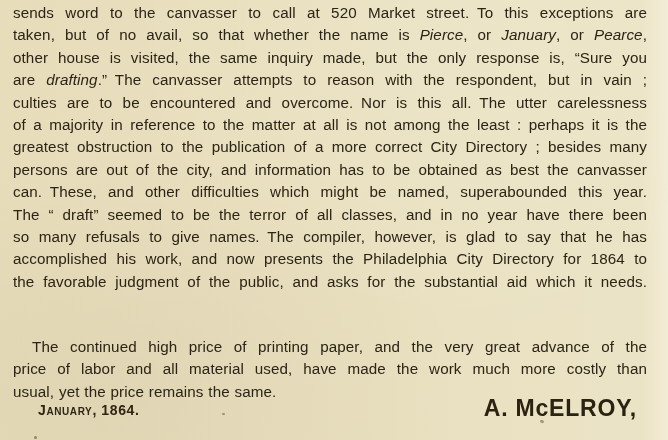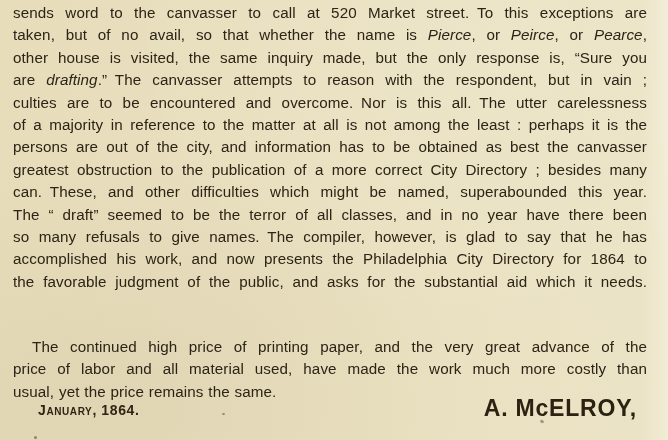--- a/index.html
+++ b/index.html
@@ -62,27 +62,27 @@
   .speck.s2 { left: 540px; top: 420px; width: 4px; height: 3px; opacity: .45; transform: rotate(40deg); border-radius: 60% 40% 60% 40%; }
   .speck.s3 { left: 640px; top: 57px; width: 2px; height: 2px; opacity: .4; }
   .speck.s4 { left: 34px; top: 436px; width: 3px; height: 3px; opacity: .55; }
 </style>
 </head>
 <body>
 
 <div class="page">
   <div class="text-block">
       <div class="line">sends word to the canvasser to call at 520 Market street. To this exceptions are</div>
-      <div class="line">taken, but of no avail, so that whether the name is <i>Pierce</i>, or <i>Peirce</i>, or <i>Pearce</i>,</div>
+      <div class="line">taken, but of no avail, so that whether the name is <i>Pierce</i>, or <i>January</i>, or <i>Pearce</i>,</div>
       <div class="line">other house is visited, the same inquiry made, but the only response is, “Sure you</div>
       <div class="line">are <i>drafting</i>.” The canvasser attempts to reason with the respondent, but in vain ;</div>
       <div class="line">culties are to be encountered and overcome. Nor is this all. The utter carelessness</div>
       <div class="line">of a majority in reference to the matter at all is not among the least : perhaps it is the</div>
+      <div class="line">greatest obstruction to the publication of a more correct City Directory ; besides many</div>
       <div class="line">persons are out of the city, and information has to be obtained as best the canvasser</div>
-      <div class="line">greatest obstruction to the publication of a more correct City Directory ; besides many</div>
       <div class="line">can. These, and other difficulties which might be named, superabounded this year.</div>
       <div class="line">The “ draft” seemed to be the terror of all classes, and in no year have there been</div>
       <div class="line">so many refusals to give names. The compiler, however, is glad to say that he has</div>
       <div class="line">accomplished his work, and now presents the Philadelphia City Directory for 1864 to</div>
       <div class="line">the favorable judgment of the public, and asks for the substantial aid which it needs.</div>
       <div class="line indent">The continued high price of printing paper, and the very great advance of the</div>
       <div class="line">price of labor and all material used, have made the work much more costly than</div>
       <div class="line end">usual, yet the price remains the same.</div>
     </div>
   <div class="signature">A. McELROY,</div>

